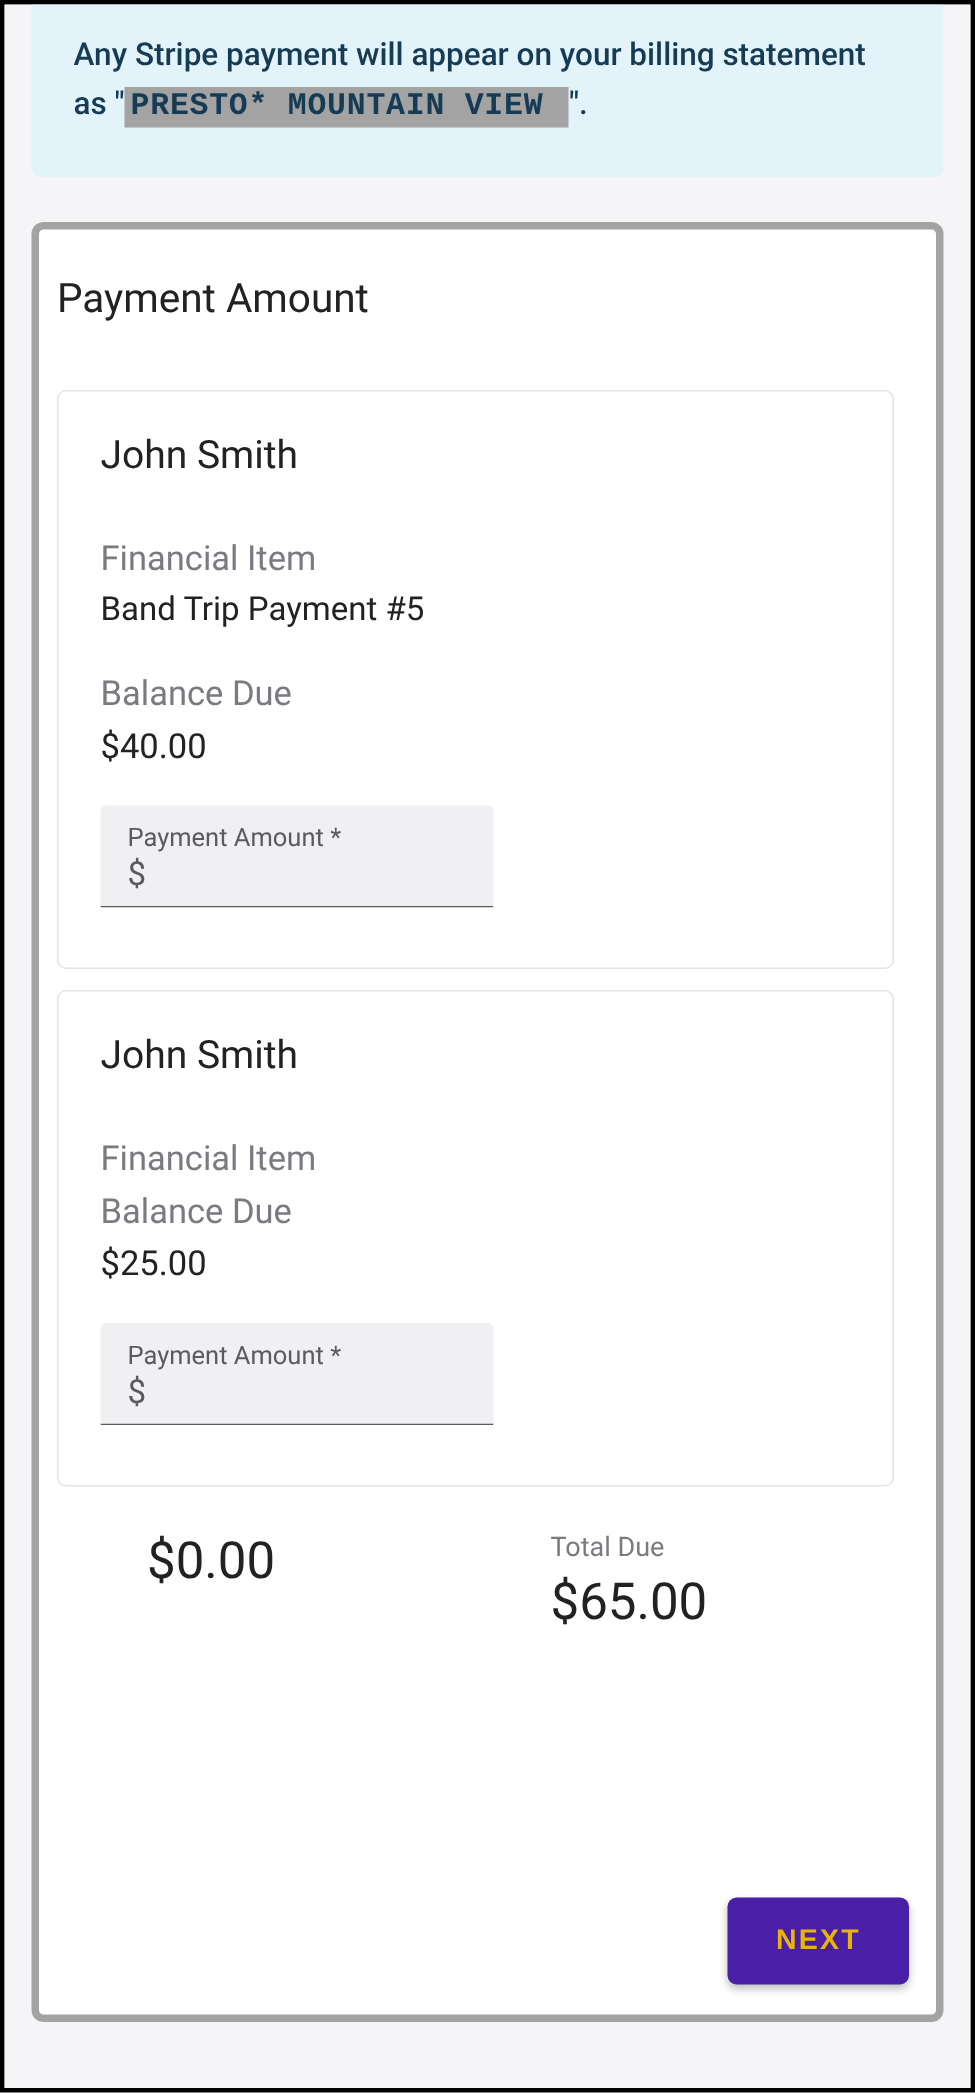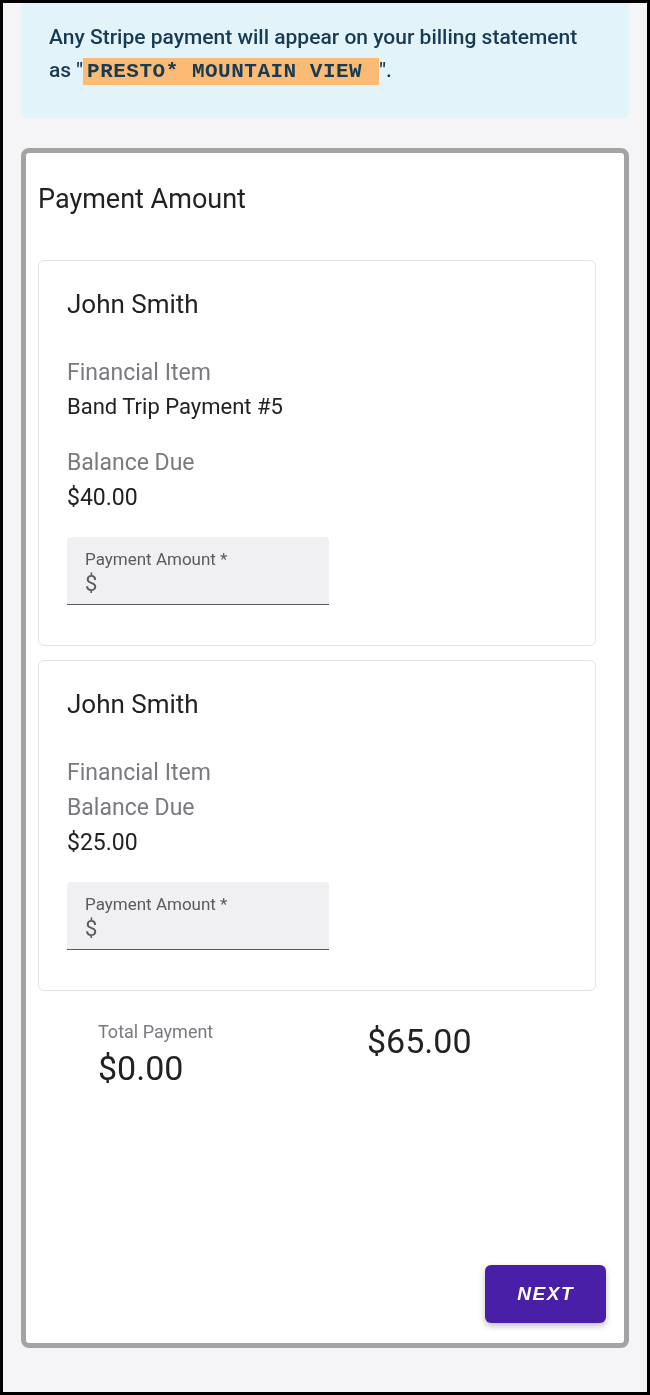--- a/index.html
+++ b/index.html
@@ -24,21 +24,21 @@
       margin-bottom: 30px;
       font-size: 21px;
       line-height: 1.55;
       color: #163b54;
       font-weight: 500;
     }
     .notice .descriptor {
       font-family: "Courier New", Courier, monospace;
       font-weight: 700;
       letter-spacing: 0.5px;
-      background: #fdba74;
+      background: #a3a3a3;
       padding: 2px 4px;
     }
     .main-card {
       background: #fff;
       border: 5px solid #a3a3a3;
       border-radius: 8px;
       padding: 30px 28px 80px 12px;
       position: relative;
       min-height: 1200px;
     }
@@ -121,30 +121,29 @@
     .total-value {
       font-size: 34px;
       color: #222;
       font-weight: 400;
     }
     .next-btn {
       position: absolute;
       right: 18px;
       bottom: 20px;
       background: #4a1fa8;
-      color: #ffffff;
+      color: #eab308;
       border: none;
       border-radius: 6px;
       padding: 18px 32px;
       font-size: 19px;
       font-weight: 600;
       letter-spacing: 1.5px;
       cursor: pointer;
       box-shadow: 0 3px 6px rgba(0,0,0,0.25);
-      font-style: italic;
     }
   </style>
 </head>
 <body>
 
 <div class="outer">
   <div class="notice">
     <span>Any Stripe payment will appear on your billing statement as "</span><span class="descriptor">PRESTO* MOUNTAIN VIEW </span><span>".</span>
   </div>
 
@@ -175,23 +174,23 @@
         <div class="input-label">Payment Amount *</div>
         <div class="input-row">
           <span class="input-prefix">$</span>
           <input class="amount-input" type="text" value="" style="">
         </div>
       </div>
     </div>
 
     <div class="totals">
       <div class="total-col">
-        <div class="total-label">Total Payment</div>
         <div class="total-value">$0.00</div>
       </div>
       <div class="total-col">
+        <div class="total-label">Total Due</div>
         <div class="total-value">$65.00</div>
       </div>
     </div>
 
     <button class="next-btn">NEXT</button>
   </div>
 </div>
 
 </body></html>

